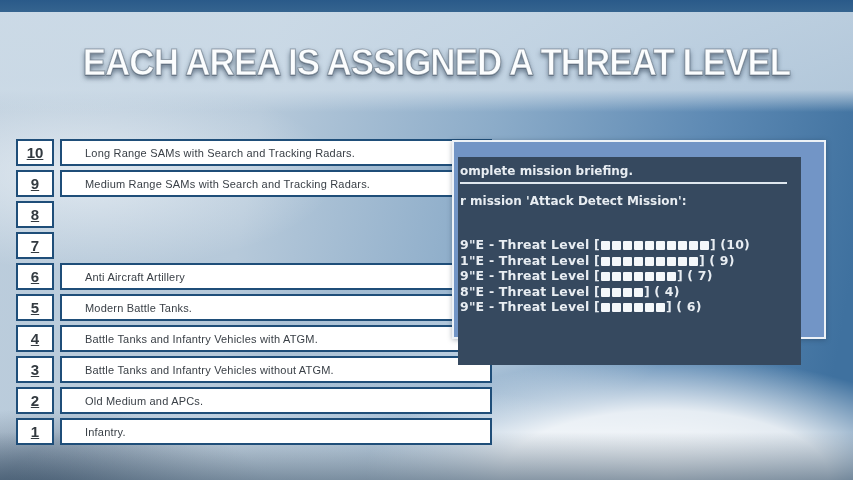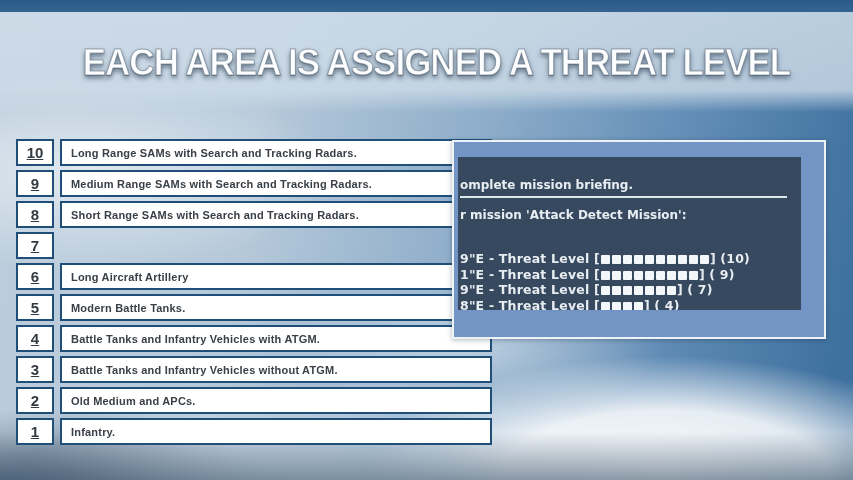--- a/index.html
+++ b/index.html
@@ -61,43 +61,43 @@
     font-size: 15px; font-weight: bold; color: #333a40;
     flex: none;
     text-decoration: underline;
   }
   .desc-box {
     width: 432px; height: 27px;
     margin-left: 6px;
     background: #ffffff;
     border: 2px solid #1f4e79;
     display: flex; align-items: center;
-    padding-left: 9px;
-    font-size: 11px; font-weight: bold; color: #3a4047;
+    padding-left: 23px;
+    font-size: 11px; font-weight: normal; color: #3a4047;
     letter-spacing: 0.2px;
     flex: none;
     white-space: nowrap; overflow: hidden;
   }
 
   
   .console-frame {
     position: absolute; left: 452px; top: 140px;
     width: 374px; height: 199px;
     background: #7295c6;
     border: 2px solid #edf2f7;
     box-shadow: 0 1px 5px rgba(30,45,65,0.35);
   }
   .console {
     position: absolute; left: 4px; top: 15px;
-    width: 343px; height: 153px;
+    width: 343px; height: 208px;
     background: #36495f;
     color: #e8edf2;
     font-family: "DejaVu Sans", sans-serif;
     font-weight: bold;
-    padding: 21px 8px 0 2px;
+    padding: 7px 8px 0 2px;
     overflow: hidden;
   }
   .console-header {
     font-size: 12px;
     line-height: 15px;
     margin-bottom: 3px;
     white-space: nowrap;
   }
   .console-divider {
     border: 0;
@@ -139,28 +139,27 @@
       <div class="threat-row">
         <div class="level-box">10</div>
         <div class="desc-box">Long Range SAMs with Search and Tracking Radars.</div>
       </div>
       <div class="threat-row">
         <div class="level-box">9</div>
         <div class="desc-box">Medium Range SAMs with Search and Tracking Radars.</div>
       </div>
       <div class="threat-row">
         <div class="level-box">8</div>
-        <div class="desc-box">Short Range SAMs with Search and Tracking Radars.</div>
       </div>
       <div class="threat-row">
         <div class="level-box">7</div>
       </div>
       <div class="threat-row">
         <div class="level-box">6</div>
-        <div class="desc-box">Long Aircraft Artillery</div>
+        <div class="desc-box">Anti Aircraft Artillery</div>
       </div>
       <div class="threat-row">
         <div class="level-box">5</div>
         <div class="desc-box">Modern Battle Tanks.</div>
       </div>
       <div class="threat-row">
         <div class="level-box">4</div>
         <div class="desc-box">Battle Tanks and Infantry Vehicles with ATGM.</div>
       </div>
       <div class="threat-row">

